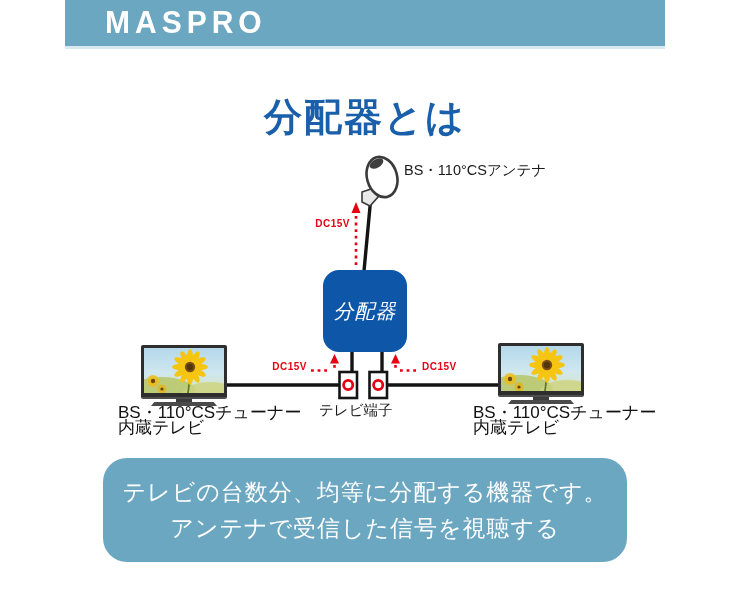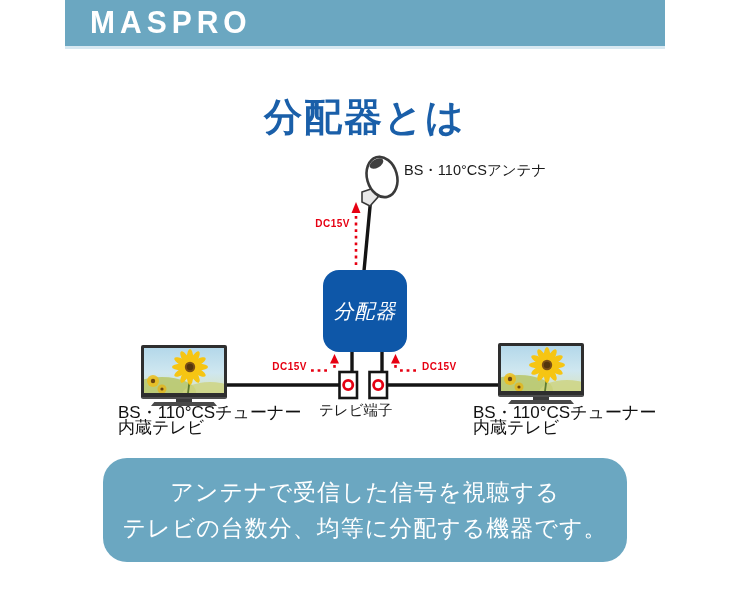--- a/index.html
+++ b/index.html
@@ -15,21 +15,21 @@
     position:relative;
     background:#ffffff;
     font-family:"Liberation Sans","DejaVu Sans",sans-serif;
     overflow:hidden;
   }
   
   .header{
     position:absolute;left:65px;top:0;width:600px;height:49px;
     background:var(--teal);
     border-bottom:3px solid #d7e8f1;
-    display:flex;align-items:center;padding-left:25px;
+    display:flex;align-items:center;padding-left:40px;
   }
   .logo{
     color:#fff;font-weight:bold;font-size:30px;letter-spacing:5px;
     transform:scaleY(1.02);
   }
   
   .title{
     position:absolute;left:65px;top:92px;width:600px;
     text-align:center;font-size:38px;font-weight:bold;
     color:var(--title-blue);letter-spacing:2px;
@@ -199,15 +199,15 @@
     <div class="stand-base"></div>
   </div>
   <div class="tv-label tv-label-right">
     <div>BS・110°CSチューナー</div>
     <div>内蔵テレビ</div>
   </div>
 
 </div>
 
 <div class="footer-box">
+  <div>テレビの台数分、均等に分配する機器です。</div>
   <div>アンテナで受信した信号を視聴する</div>
-  <div>テレビの台数分、均等に分配する機器です。</div>
 </div>
 
 </body></html>

